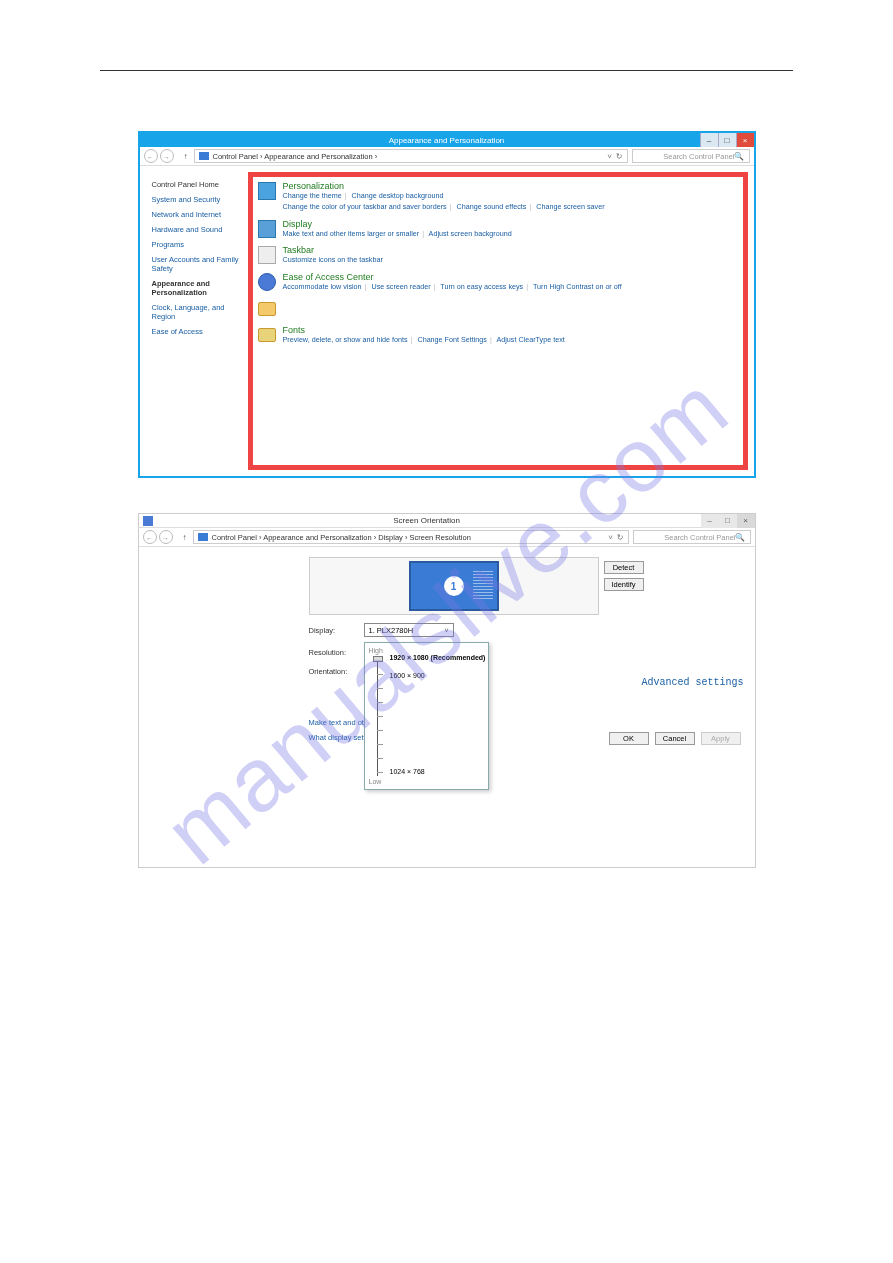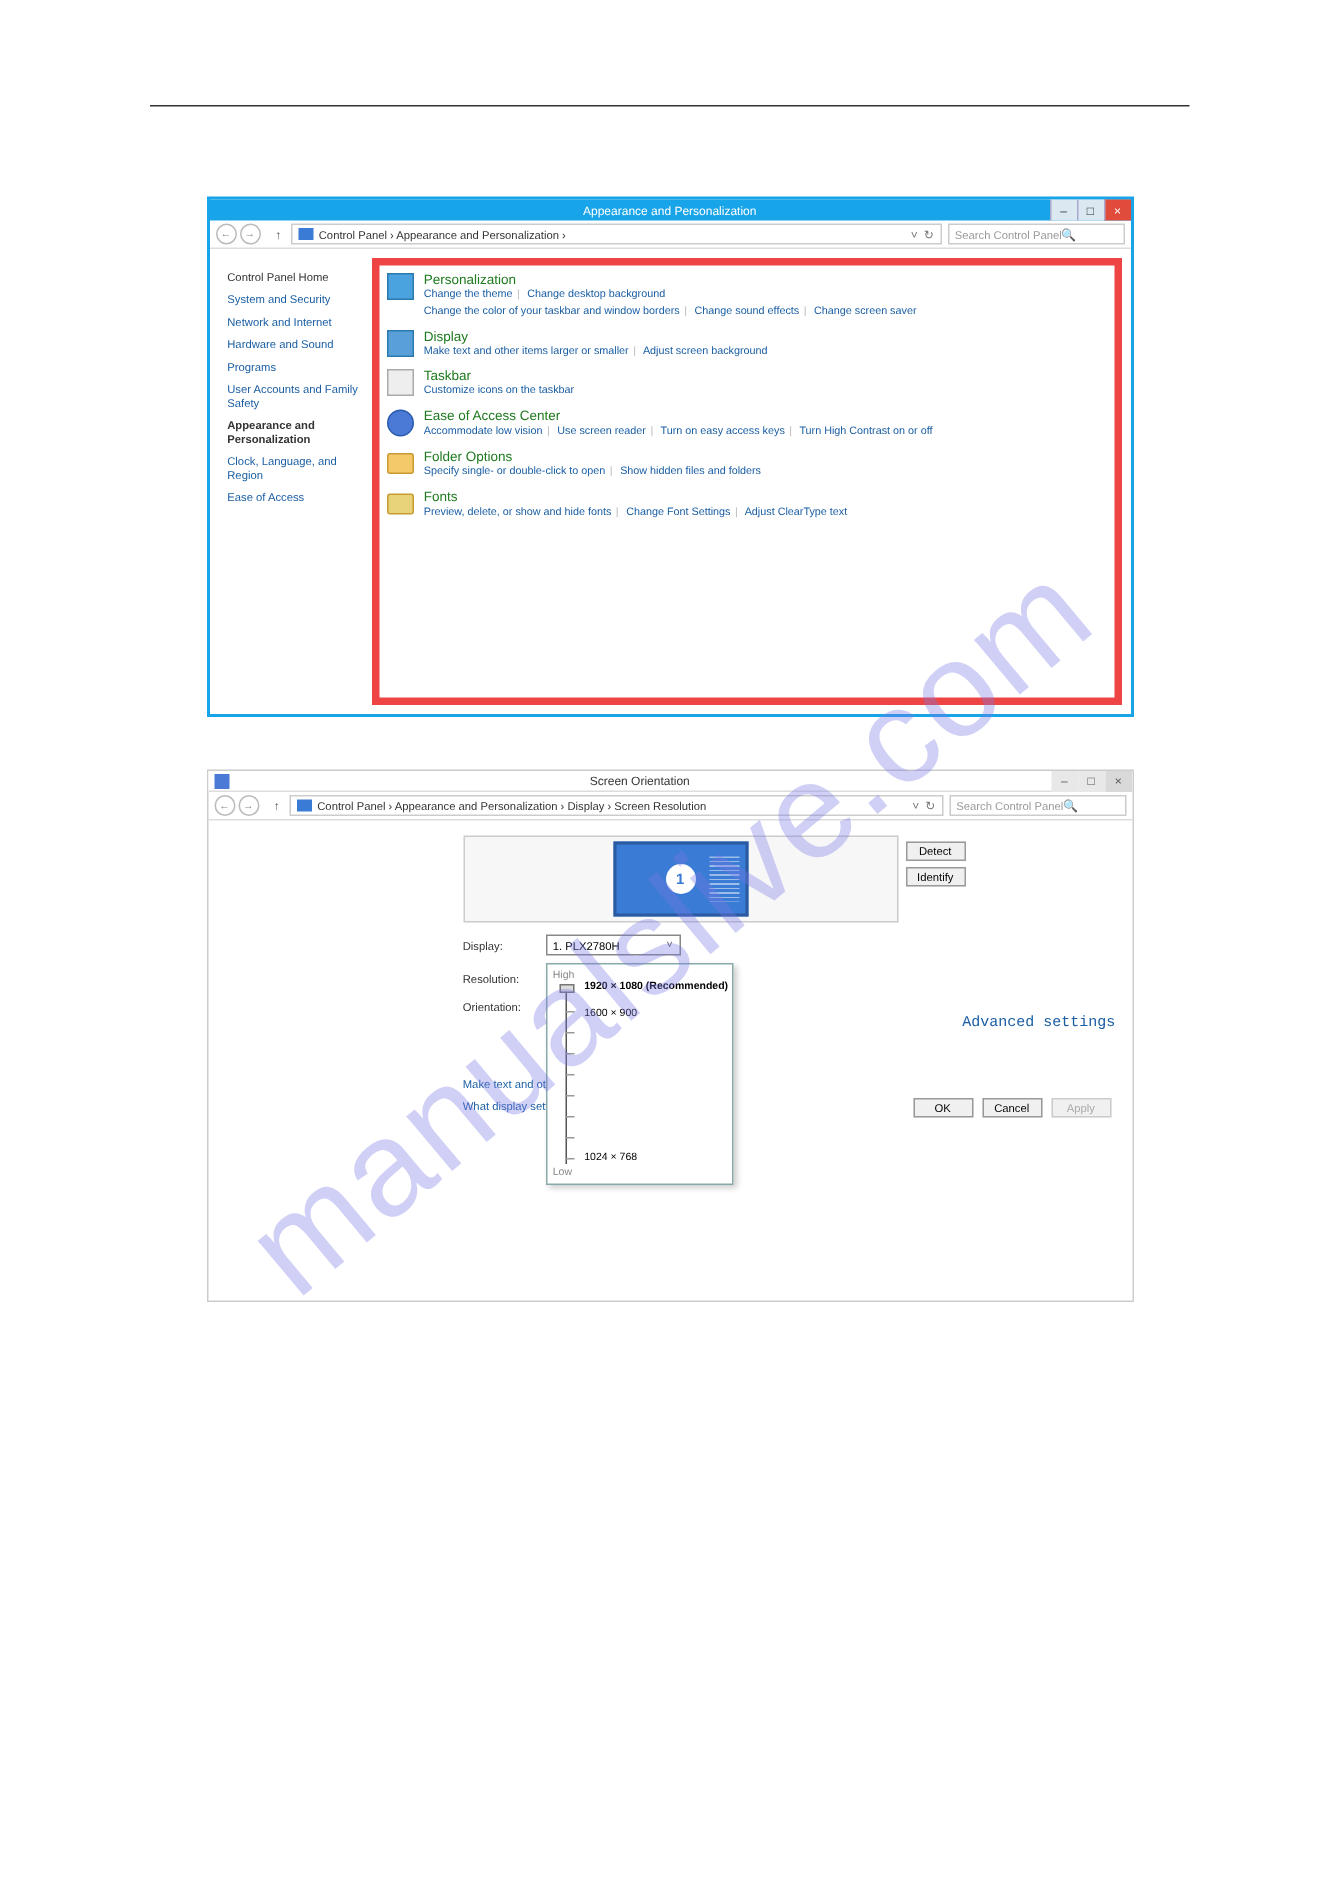--- a/index.html
+++ b/index.html
@@ -14,21 +14,21 @@
   .win-btn { width: 18px; height: 14px; display: flex; align-items: center; justify-content: center; font-size: 8px; color: #333; background: #dbe8f1; border-left: 1px solid #aac; }
   .win-btn.close { background: #e04b3c; color: #fff; }
 
   .addr-row { display: flex; align-items: center; padding: 2px 4px; border-bottom: 1px solid #ddd; }
   .nav-arrows { display: flex; gap: 2px; margin-right: 4px; }
   .nav-circ { width: 14px; height: 14px; border-radius: 50%; border: 1px solid #bbb; display: flex; align-items: center; justify-content: center; font-size: 7px; color: #888; }
   .up-btn { width: 10px; text-align: center; color: #555; font-size: 8px; margin: 0 3px; }
   .addr-bar { flex: 1; border: 1px solid #ccc; height: 14px; display: flex; align-items: center; padding: 0 4px; font-size: 7.5px; color: #333; }
   .addr-bar .mon { width: 10px; height: 8px; background: #3a7bd5; margin-right: 4px; }
   .addr-right { margin-left: auto; display: flex; gap: 4px; color: #777; font-size: 8px; }
-  .search-box { width: 118px; border: 1px solid #ccc; height: 14px; margin-left: 4px; display: flex; align-items: center; padding: 0 4px; font-size: 7.5px; color: #999; justify-content: flex-start; }
+  .search-box { width: 118px; border: 1px solid #ccc; height: 14px; margin-left: 4px; display: flex; align-items: center; padding: 0 4px; font-size: 7.5px; color: #999; justify-content: flex-end; }
   .search-box .mag { font-size: 8px; color: #777; }
 
   .win-body { display: flex; background: #fff; min-height: 310px; }
   .left-nav { width: 108px; padding: 8px 8px 8px 12px; }
   .left-nav .link { color: #1a5ea3; font-size: 7.5px; margin: 6px 0; cursor: pointer; }
   .left-nav .link.bold { color: #333; font-weight: bold; }
 
   .main-panel { flex: 1; border: 5px solid #ef4444; margin: 6px 6px 6px 0; padding: 4px; }
   .cat-row { display: flex; margin-bottom: 6px; }
   .cat-icon { width: 20px; height: 20px; margin-right: 6px; flex-shrink: 0; display: flex; align-items: center; justify-content: center; }
@@ -134,21 +134,21 @@
 
       <div class="cat-row">
         <div class="cat-icon">
             <div class="icon-square"></div>
           </div>
         <div class="cat-body">
           <div class="cat-title">Personalization</div>
           <div class="cat-links">
             <span>Change the theme</span><span class="sep">|</span>
             <span>Change desktop background</span><br>
-            <span>Change the color of your taskbar and window borders</span><span class="sep">|</span>
+            <span>Change the color of your taskbar and saver borders</span><span class="sep">|</span>
             <span>Change sound effects</span><span class="sep">|</span>
             <span>Change screen saver</span>
           </div>
         </div>
       </div>
 
       <div class="cat-row">
         <div class="cat-icon">
             <div class="icon-square" style="background:#5aa0d8"></div>
           </div>
@@ -185,27 +185,20 @@
             <span>Turn on easy access keys</span><span class="sep">|</span>
             <span>Turn High Contrast on or off</span>
           </div>
         </div>
       </div>
 
       <div class="cat-row">
         <div class="cat-icon">
             <div class="icon-folder"></div>
           </div>
-        <div class="cat-body">
-          <div class="cat-title">Folder Options</div>
-          <div class="cat-links">
-            <span>Specify single- or double-click to open</span><span class="sep">|</span>
-            <span>Show hidden files and folders</span>
-          </div>
-        </div>
       </div>
 
       <div class="cat-row">
         <div class="cat-icon">
             <div class="icon-folder" style="background:#e8d27a"></div>
           </div>
         <div class="cat-body">
           <div class="cat-title">Fonts</div>
           <div class="cat-links">
             <span>Preview, delete, or show and hide fonts</span><span class="sep">|</span>

